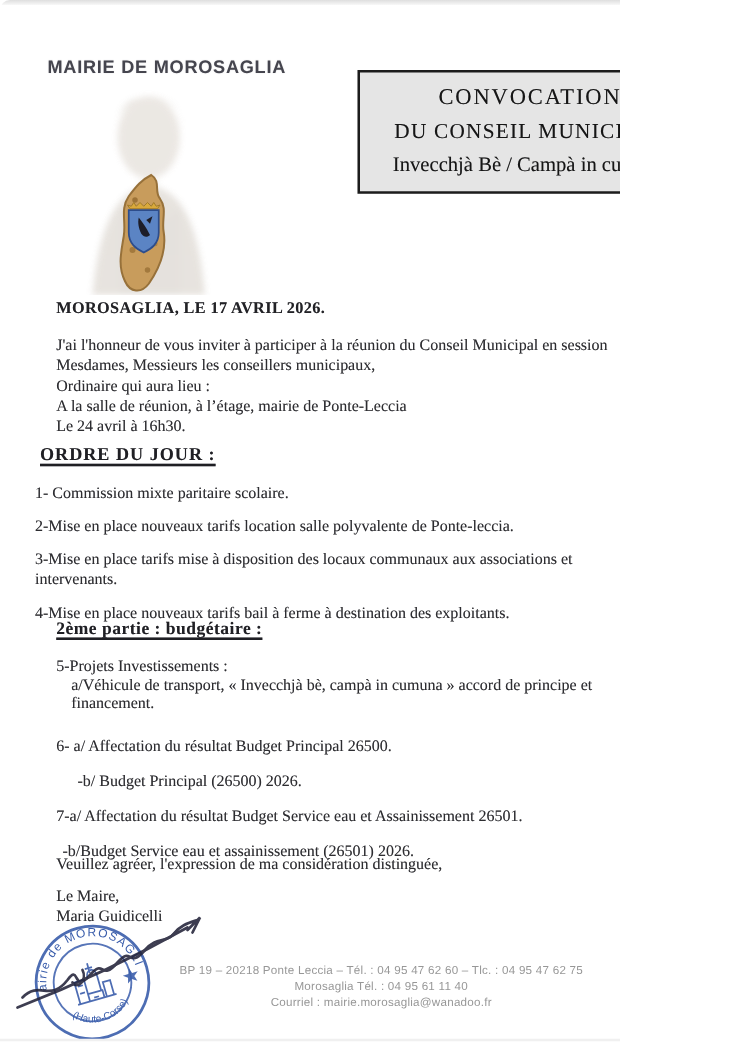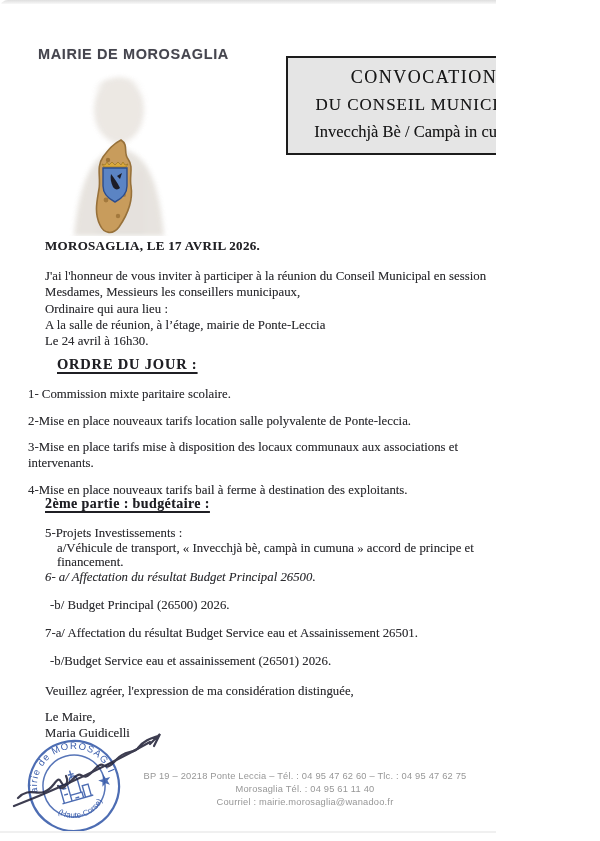--- a/index.html
+++ b/index.html
@@ -28,35 +28,35 @@
   .box-l1{font-size:18px;letter-spacing:1.5px;margin-bottom:7px;}
   .box-l2{font-size:17px;letter-spacing:1px;margin-bottom:7px;}
   .box-l3{font-size:16.5px;}
   .doc-text{text-shadow:0 0 0.5px rgba(40,40,45,0.4);}
   .dateline{
     position:absolute;left:45px;top:238px;font-weight:bold;font-size:13px;
     letter-spacing:0.3px;color:#222226;
   }
   .intro{position:absolute;left:45px;top:268px;font-size:12.8px;line-height:16.3px;color:#2d2d31;}
   .agenda-heading{
-    position:absolute;left:57px;top:356px;font-weight:bold;font-size:14.5px;
+    position:absolute;left:32px;top:356px;font-weight:bold;font-size:14.5px;
     letter-spacing:0.8px;color:#1f1f24;
     text-decoration:underline;text-underline-offset:3px;text-decoration-thickness:1.5px;
   }
   .agenda{position:absolute;left:28px;top:386px;font-size:12.8px;line-height:16px;}
   .agenda-item{margin-bottom:10.6px;}
   .part2-heading{
     position:absolute;left:45px;top:496px;font-weight:bold;font-size:14px;
     letter-spacing:0.4px;color:#1f1f24;
     text-decoration:underline;text-underline-offset:3px;text-decoration-thickness:1.5px;
   }
   .part2{position:absolute;left:45px;top:526px;font-size:12.8px;line-height:14.6px;}
   .p2-sub{margin-left:12px;}
-  .p2-gap16{margin-top:0;font-style:italic;}
-  .p2-gap14{margin-top:14px;margin-left:5px;}
+  .p2-gap16{margin-top:20px;}
+  .p2-gap14{margin-top:14px;margin-left:17px;}
   .p2-gap13{margin-top:13px;}
   .p2-gap13b{margin-top:13px;margin-left:5px;}
   .closing{position:absolute;left:45px;top:684px;font-size:12.8px;}
   .signoff{position:absolute;left:45px;top:710px;font-size:12.8px;line-height:15.5px;}
   .stamp{position:absolute;left:22px;top:734px;}
   .signature{position:absolute;left:10px;top:726px;z-index:5;}
   .footer{
     position:absolute;left:110px;top:770px;width:390px;text-align:center;
     font-family:"Liberation Sans", sans-serif;font-size:9.3px;line-height:13px;
     color:#979797;letter-spacing:0.2px;

